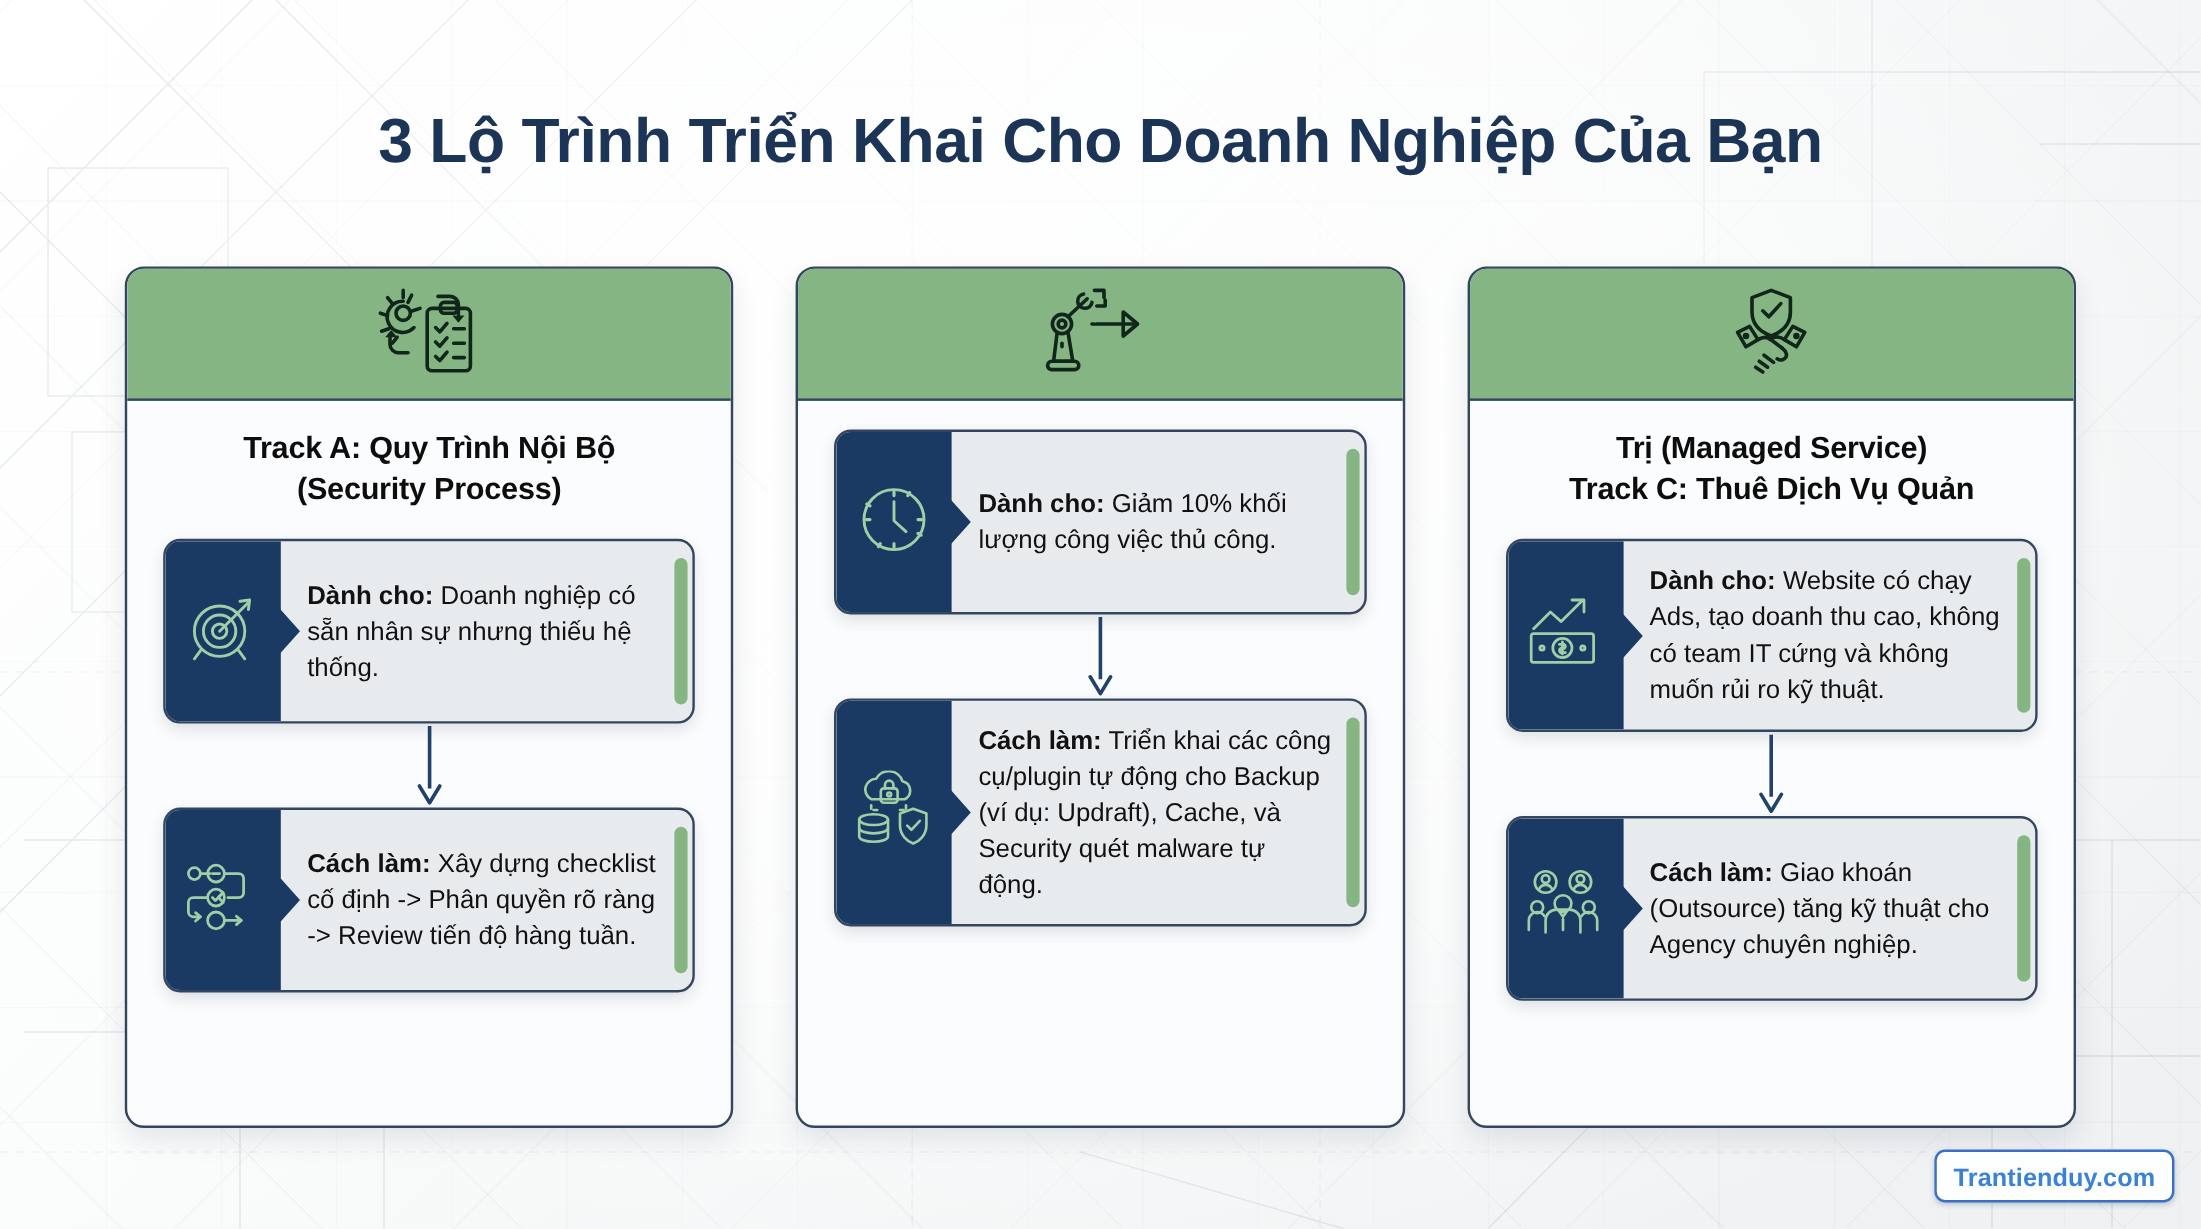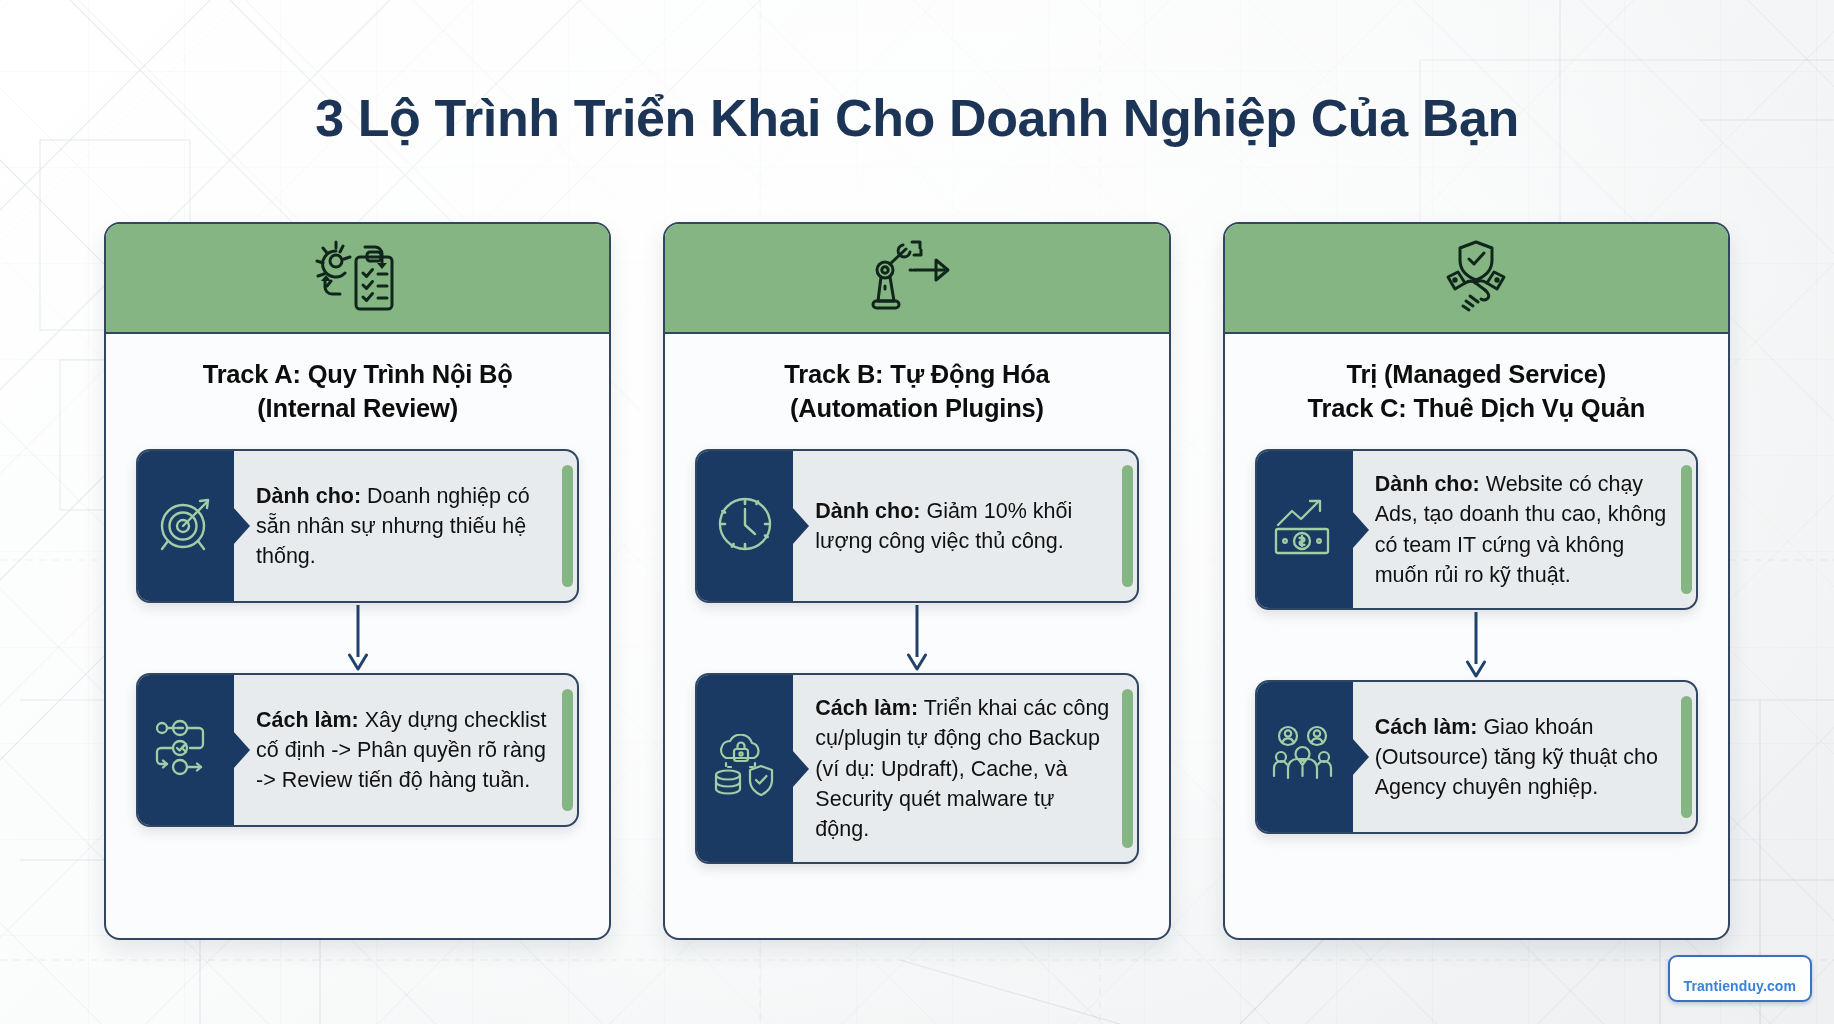--- a/index.html
+++ b/index.html
@@ -173,22 +173,22 @@
   .spacer { flex: 1 1 auto; }
 
   
   .watermark {
     position: absolute;
     right: 22px;
     bottom: 22px;
     background: #fdfefe;
     border: 2px solid #3b6fc4;
     border-radius: 9px;
-    padding: 21px 14px 6px 14px;
-    font-size: 14px;
+    padding: 10px 14px 6px 14px;
+    font-size: 21px;
     font-weight: 700;
     color: #3b82d6;
     box-shadow: 0 2px 4px rgba(40,70,120,0.25);
     letter-spacing: 0.1px;
     text-align: center;
   }
 </style>
 </head>
 <body>
 
@@ -235,21 +235,21 @@
             <rect x="57" y="13" width="14" height="9" rx="3"></rect>
             <path d="M53 34 l3.5 3.5 l6 -7"></path>
             <path d="M53 46 l3.5 3.5 l6 -7"></path>
             <path d="M53 58 l3.5 3.5 l6 -7"></path>
             <path d="M68 35 h9 M68 47 h9 M68 59 h9"></path>
           </svg>
         </span>
       </div>
       <div class="card-title">
         <span class="ln">Track A: Quy Trình Nội Bộ</span>
-        <span class="ln">(Internal Review)</span>
+        <span class="ln">(Security Process)</span>
       </div>
       <div class="card-body">
 
         <div class="infobox">
           <div class="ib-icon">
             <span>
               <svg width="62" height="62" viewBox="0 0 62 62" fill="none" stroke="#9ecfa6" stroke-width="2.4" stroke-linecap="round" stroke-linejoin="round">
                 <circle cx="28" cy="33" r="21"></circle>
                 <circle cx="28" cy="33" r="13.5"></circle>
                 <circle cx="28" cy="33" r="6"></circle>
@@ -316,24 +316,20 @@
             <path d="M45 16 h7 v-5"></path>
             <path d="M12 38 L 9 62 h16 L 21 38"></path>
             <rect x="4" y="62" width="26" height="7" rx="3.5"></rect>
             <path d="M16 47 v3"></path>
             <path d="M47 31 h28"></path>
             <path d="M67 21 l12 10 l-12 10 z" fill="none"></path>
             <path d="M41 31 h1.5 M44.5 31 h1.5"></path>
           </svg>
         </span>
       </div>
-      <div class="card-title">
-        <span class="ln">Track B: Tự Động Hóa</span>
-        <span class="ln">(Automation Plugins)</span>
-      </div>
       <div class="card-body">
 
         <div class="infobox">
           <div class="ib-icon">
             <span>
               <svg width="62" height="62" viewBox="0 0 62 62" fill="none" stroke="#9ecfa6" stroke-width="2.4" stroke-linecap="round" stroke-linejoin="round">
                 <circle cx="31" cy="31" r="25"></circle>
                 <path d="M31 16 v16 l10 9"></path>
                 <g stroke-width="2.6">
                   <path d="M31 8 v3 M31 51 v3 M8 31 h3 M51 31 h3"></path>

